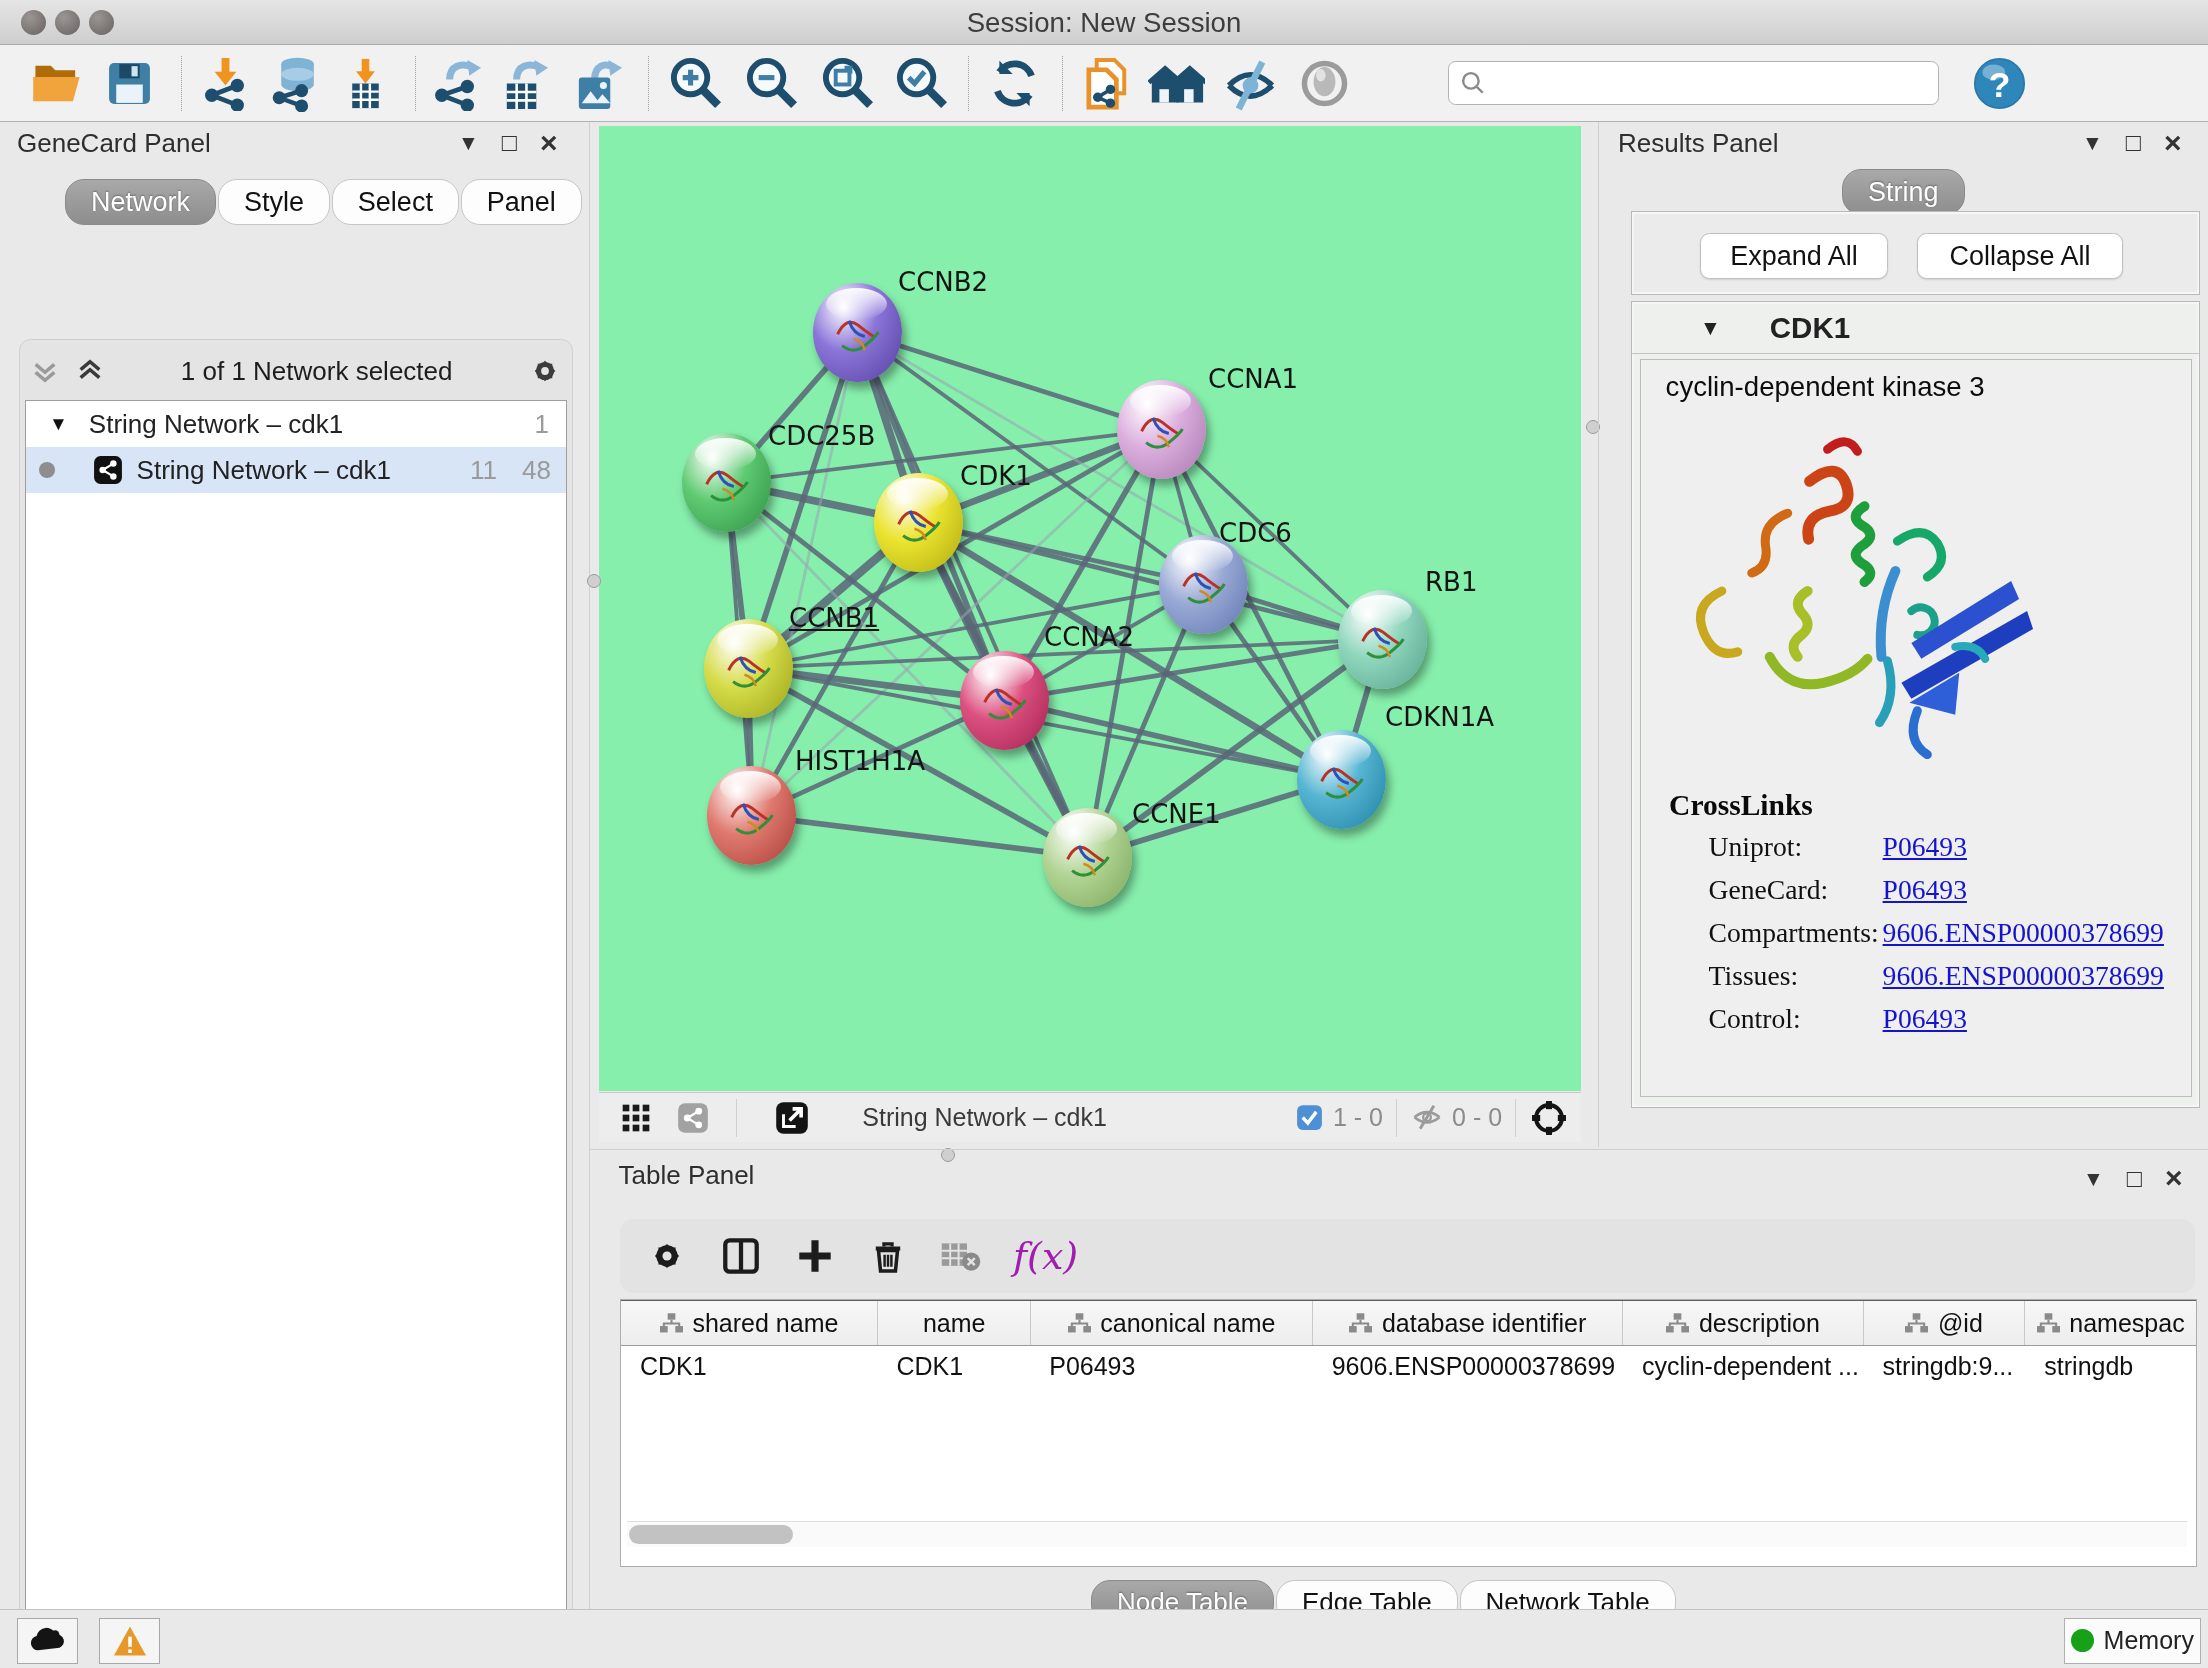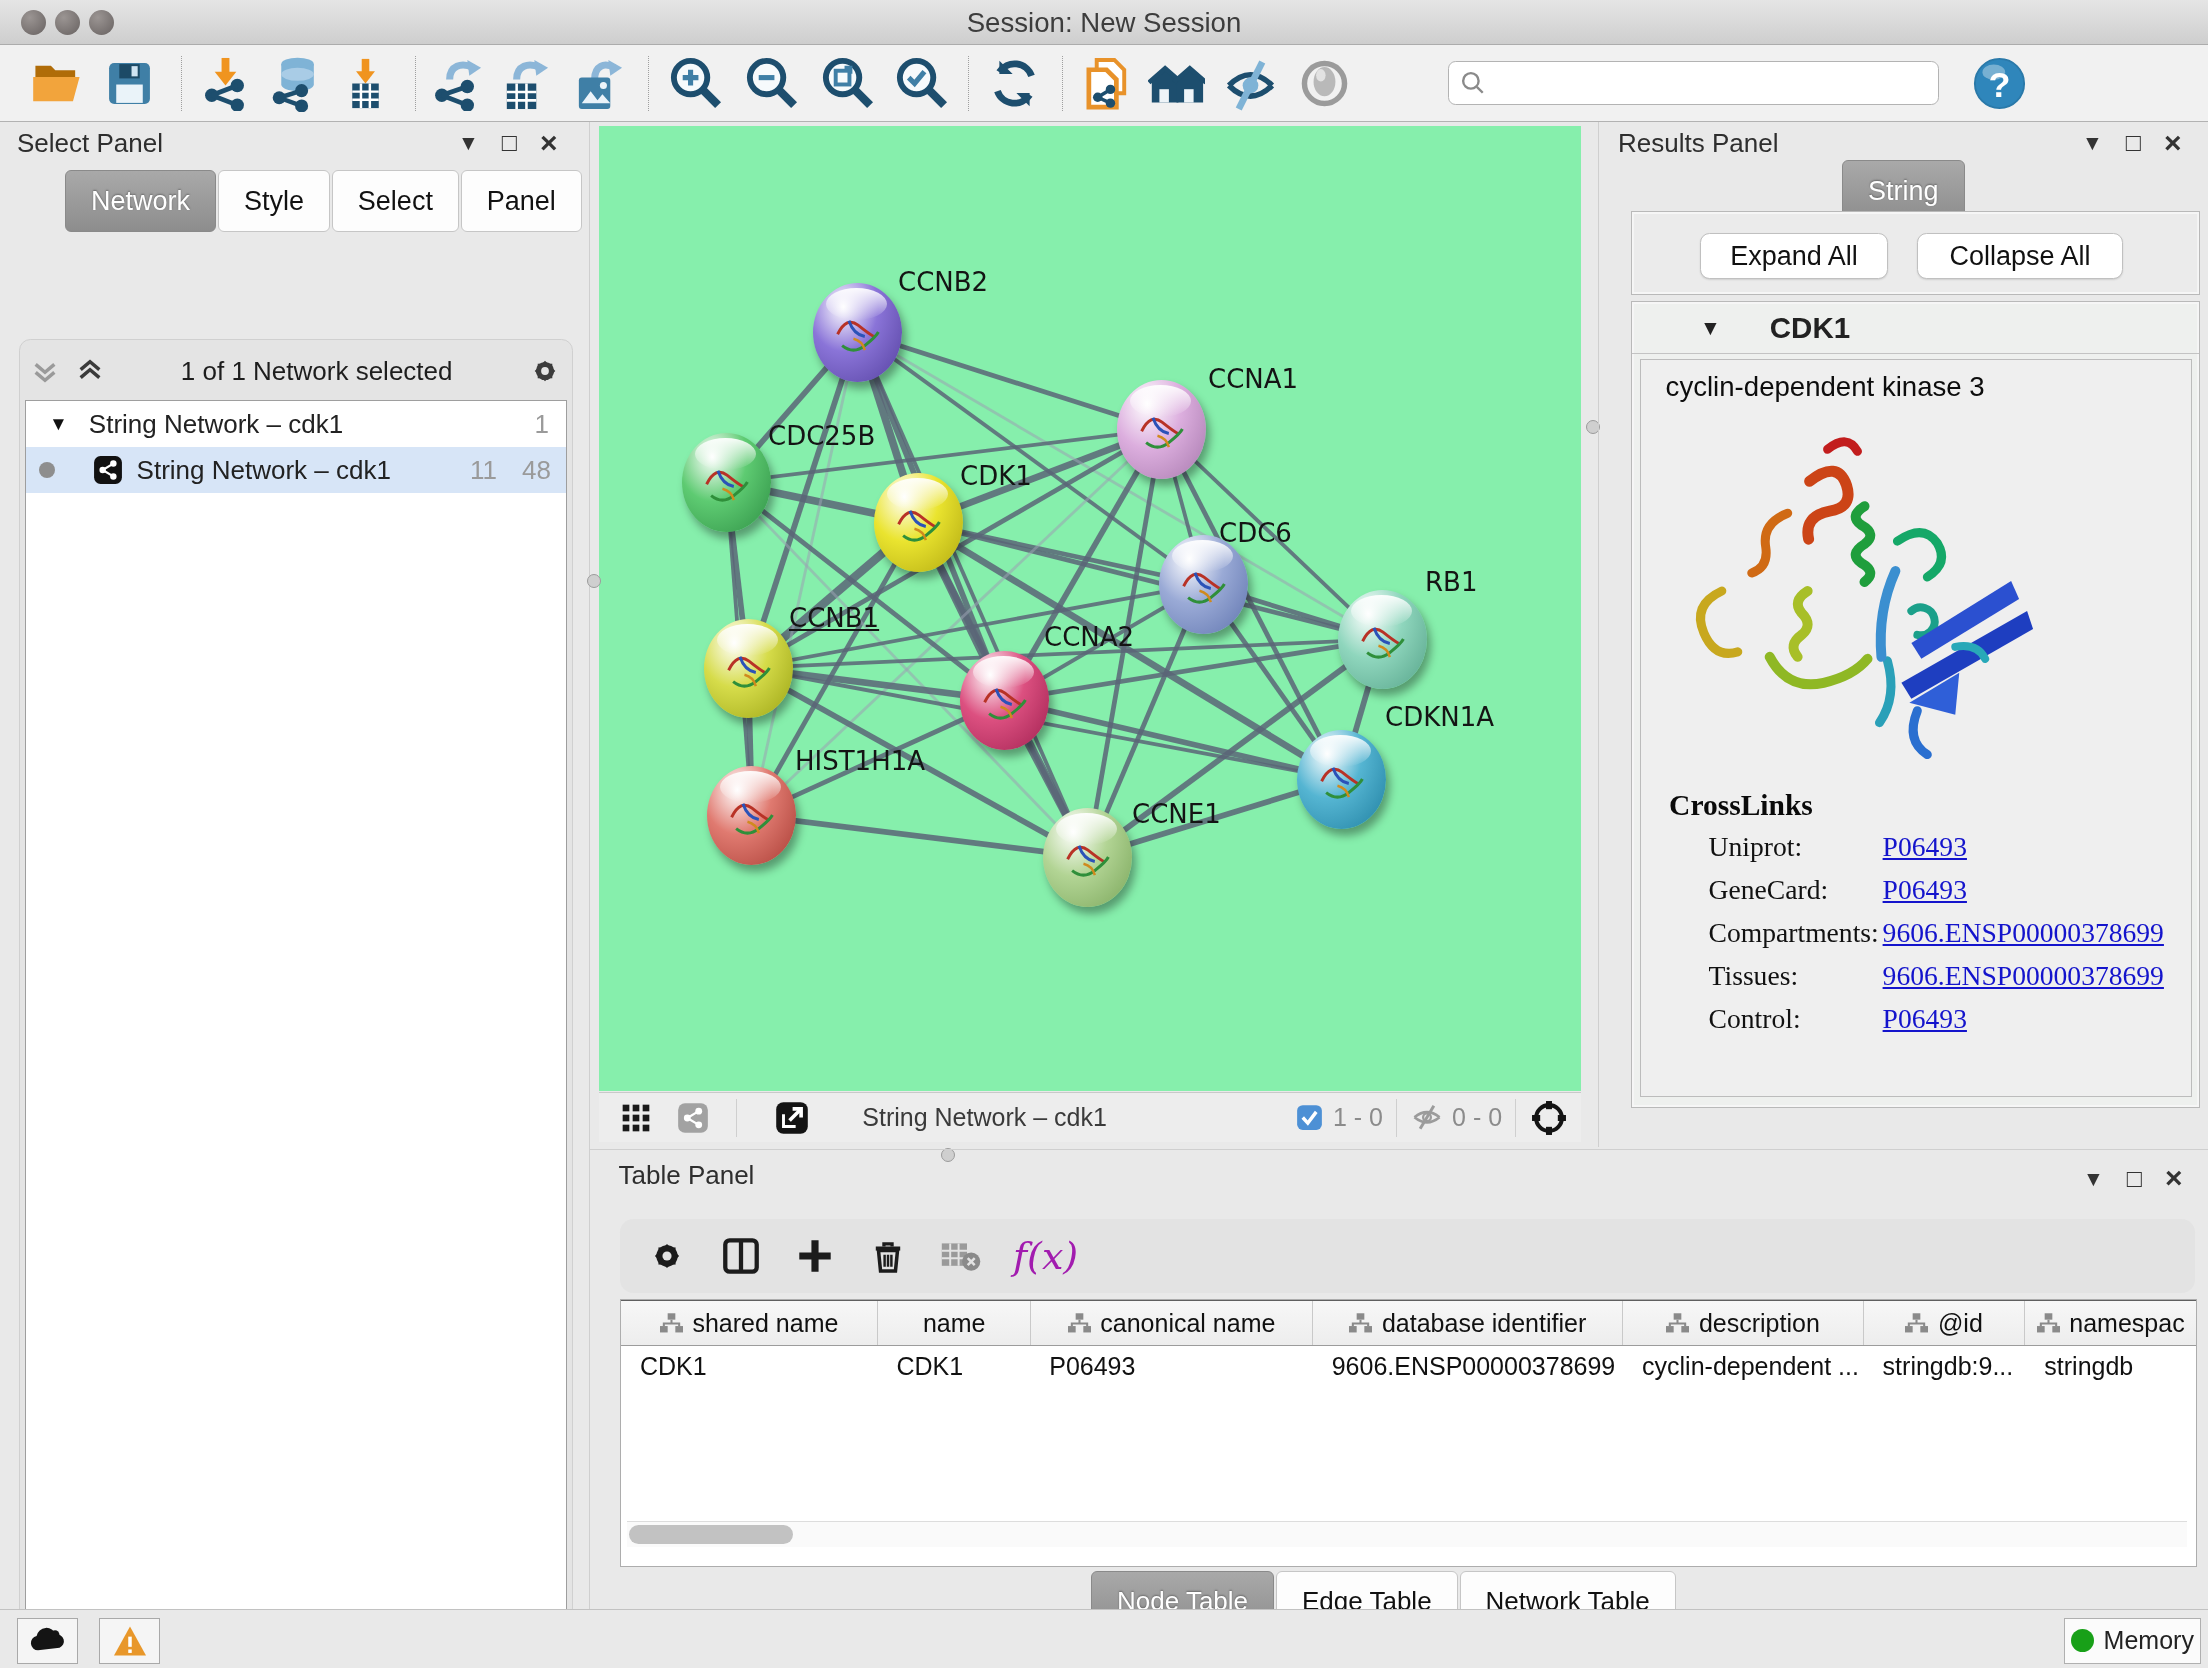--- a/index.html
+++ b/index.html
@@ -21,23 +21,23 @@
   .tbtn{width:57px;height:61px;display:flex;align-items:center;justify-content:center;flex:0 0 auto;}
   .tsep{width:0;height:55px;border-left:1.9px dotted #9f9f9f;flex:0 0 auto;}
   #search-box{width:470px;height:42px;background:#fff;border:1px solid #b3b3b3;border-radius:7.6px;
     display:flex;align-items:center;padding:0 9.5px;flex:0 0 auto;}
   #search-box input{border:none;outline:none;font-size:25px;width:409px;background:transparent;
     font-family:"Liberation Sans",sans-serif;}
 
   
   .panel-title{font-size:26px;color:#2e2e2e;}
   .panel-ctl{font-size:25px;color:#333;font-weight:bold;line-height:1;}
-  .tab{height:44px;border:1px solid #c6c6c6;background:#fdfdfd;border-radius:6px;
+  .tab{height:44px;border:1px solid #c6c6c6;background:#fdfdfd;border-radius:19px;
     display:inline-flex;align-items:center;justify-content:center;
-    font-size:27px;color:#111;padding:8px 25px;margin-right:1.9px;}
+    font-size:27px;color:#111;padding:0 25px;margin-right:1.9px;margin-top:9px;}
   .tab.sel{background:linear-gradient(#a9a9a9,#8d8d8d);color:#fff;border-color:#8a8a8a;
     text-shadow:0 -1px 1.9px rgba(0,0,0,.35);}
 
   
   #cp-inner{left:19px;top:217px;width:552px;height:1402px;background:#e4e4e4;
     border:1px solid #d0d0d0;border-radius:11.4px;}
   #cp-subheader{left:28.5px;top:226px;width:533px;height:46px;display:flex;align-items:center;}
   #cp-list{left:25px;top:278px;width:540px;height:1297px;background:#fff;border:1px solid #9e9e9e;}
   .tree-row{position:relative;height:46px;display:flex;align-items:center;font-size:26px;}
   .tree-row.sel{background:#d7e5f7;}
@@ -270,21 +270,21 @@
         <circle cx="14" cy="14" r="13" fill="#2f86bb"></circle>
         <circle cx="14" cy="14" r="13" fill="none" stroke="#2a79a9" stroke-width="1"></circle>
         <ellipse cx="11" cy="8" rx="6" ry="4" fill="rgba(255,255,255,.35)"></ellipse>
         <text x="14" y="21" font-size="19" font-weight="bold" text-anchor="middle" fill="#fff" font-family="Liberation Sans, sans-serif">?</text>
       </svg>
     </div>
   </div>
 
   <div class="abs" style="left:0;top:122px;width:589px;height:1501px;border-right:1px solid #cfcfcf">
     <div class="abs" style="left:17px;top:5.7px">
-      <span class="panel-title">Select Panel</span>
+      <span class="panel-title">GeneCard Panel</span>
     </div>
     <div class="abs" style="left:458px;top:5.7px;width:114px;display:flex;gap:23px;align-items:center">
       <span class="panel-ctl" style="font-size:21px">▼</span>
       <span class="panel-ctl">□</span>
       <span class="panel-ctl" style="font-size:30px">×</span>
     </div>
     <div class="abs" style="left:65px;top:48px">
       <span class="tab sel">Network</span><span class="tab">Style</span><span class="tab">Select</span><span class="tab">Panel</span>
     </div>
     <div id="cp-inner" class="abs"></div>

